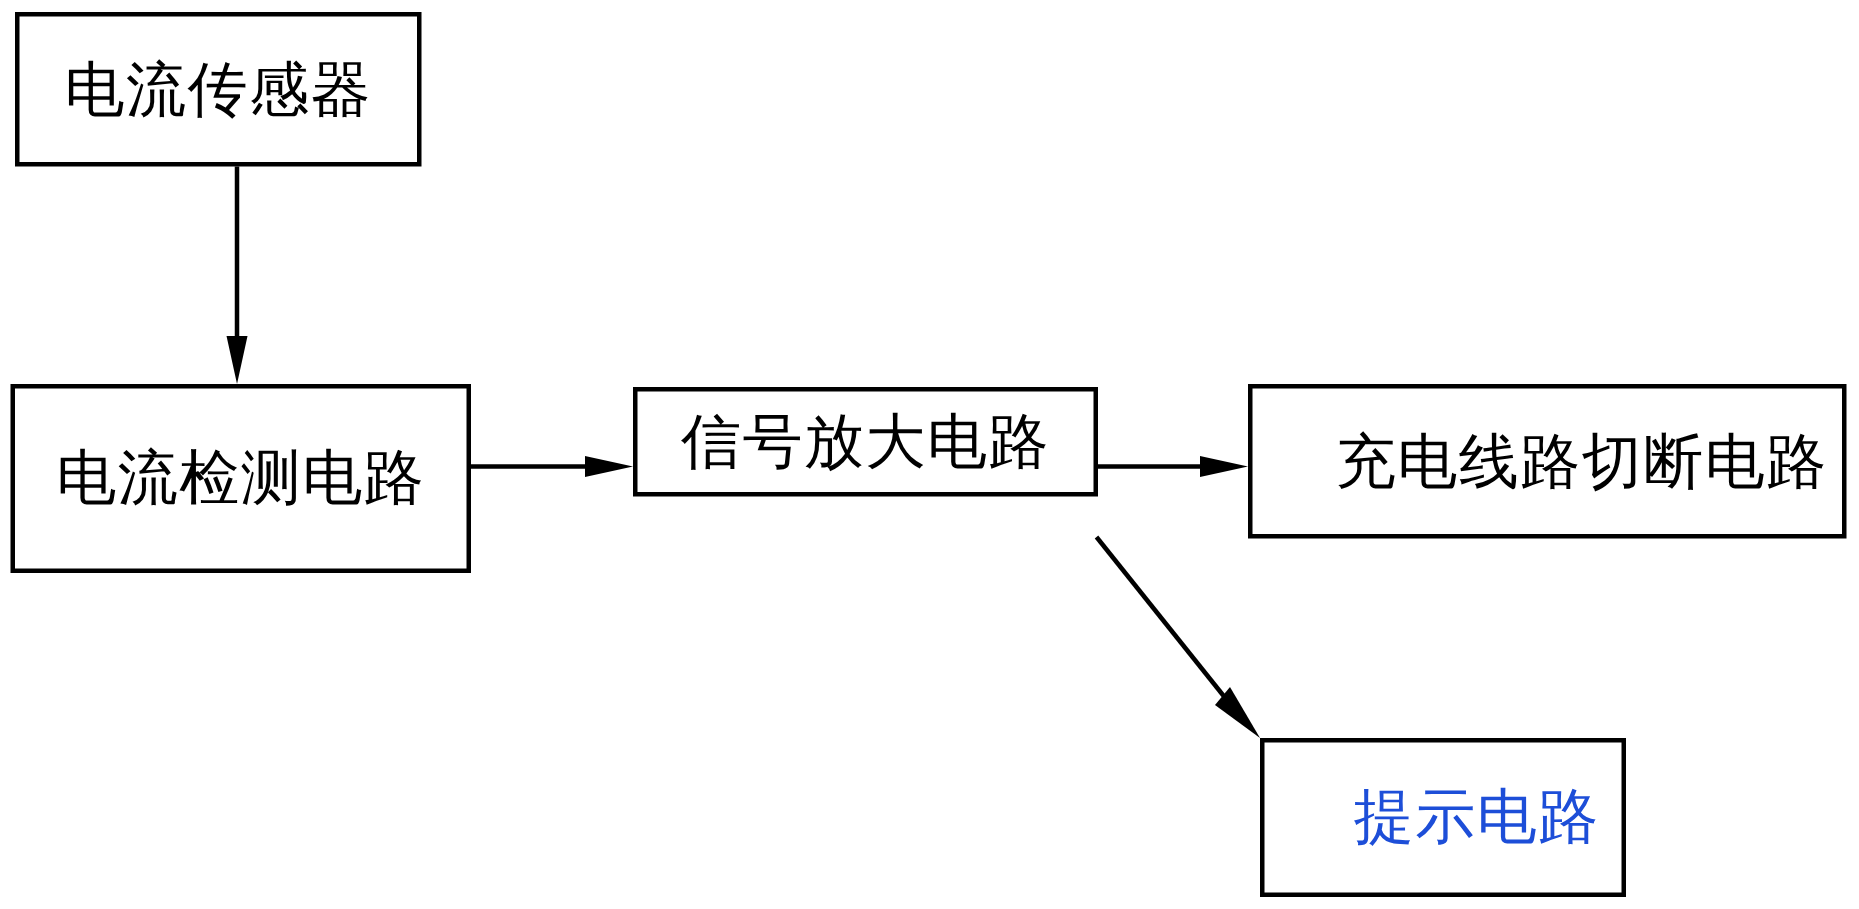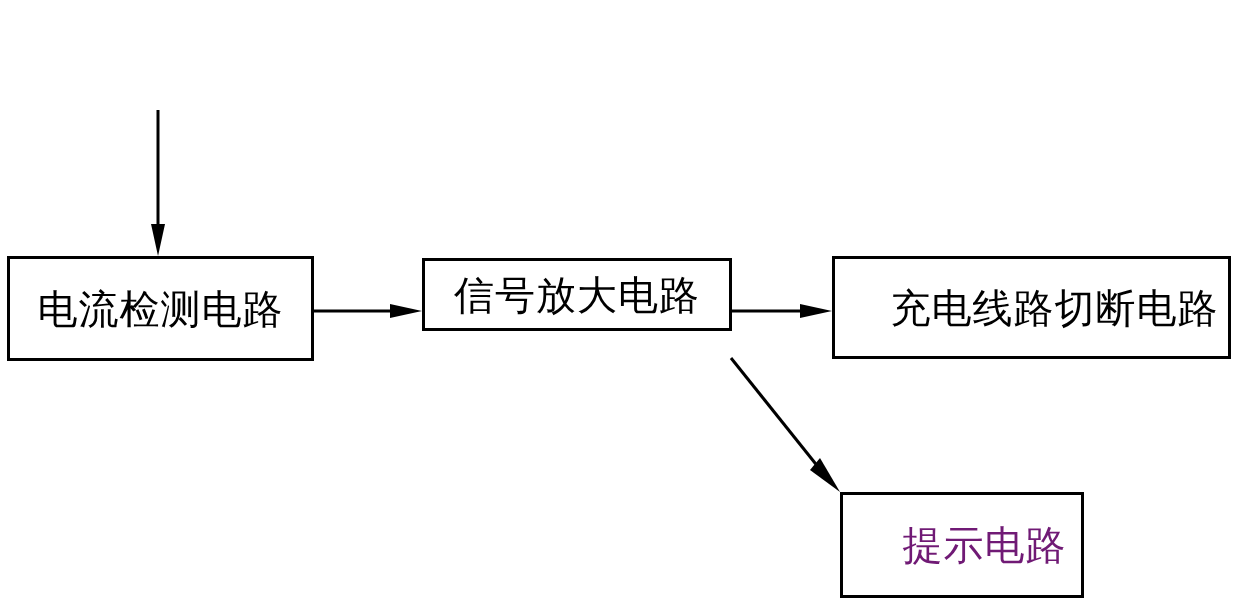--- a/index.html
+++ b/index.html
@@ -73,30 +73,33 @@
     <g>
       <path class="edge-line" d="M732,311 L815,311" stroke="#000000"></path>
       <polygon class="edge-head" points="832,311 800,304 800,318" fill="#000000"></polygon>
     </g>
     <g>
       <path class="edge-line" d="M731,358 L827,478" stroke="#000000"></path>
       <polygon class="edge-head" points="840,492 810,470 820,458" fill="#000000"></polygon>
     </g>
   </svg>
 
+  <div class="node" id="node-0" style="left: 10px; top: 8px; width: 271px; height: 103px; border-color: rgb(0, 0, 0);">
+    <span class="node-label" style="color: rgb(0, 0, 0);">电流传感器</span>
+  </div>
 
-  <div class="node" id="node-1" style="left: 7px; top: 256px; width: 307px; height: 105px; border-color: rgb(0, 0, 0);">
+  <div class="node" id="node-1" style="left: 7px; top: 256px; width: 307px; height: 126px; border-color: rgb(0, 0, 0);">
     <span class="node-label" style="color: rgb(0, 0, 0);">电流检测电路</span>
   </div>
 
   <div class="node" id="node-2" style="left: 422px; top: 258px; width: 310px; height: 73px; border-color: rgb(0, 0, 0);">
     <span class="node-label" style="color: rgb(0, 0, 0);">信号放大电路</span>
   </div>
 
   <div class="node" id="node-3" style="left: 832px; top: 256px; width: 399px; height: 103px; border-color: rgb(0, 0, 0); padding-left: 46px;">
     <span class="node-label" style="color: rgb(0, 0, 0);">充电线路切断电路</span>
   </div>
 
   <div class="node" id="node-4" style="left: 840px; top: 492px; width: 244px; height: 106px; border-color: rgb(0, 0, 0);">
-    <span class="node-label" style="color: #701a75; margin-left: 45px;">提示电路</span>
+    <span class="node-label" style="color: #1d4ed8; margin-left: 45px;">提示电路</span>
   </div>
 
 </div>
 
 </body></html>

